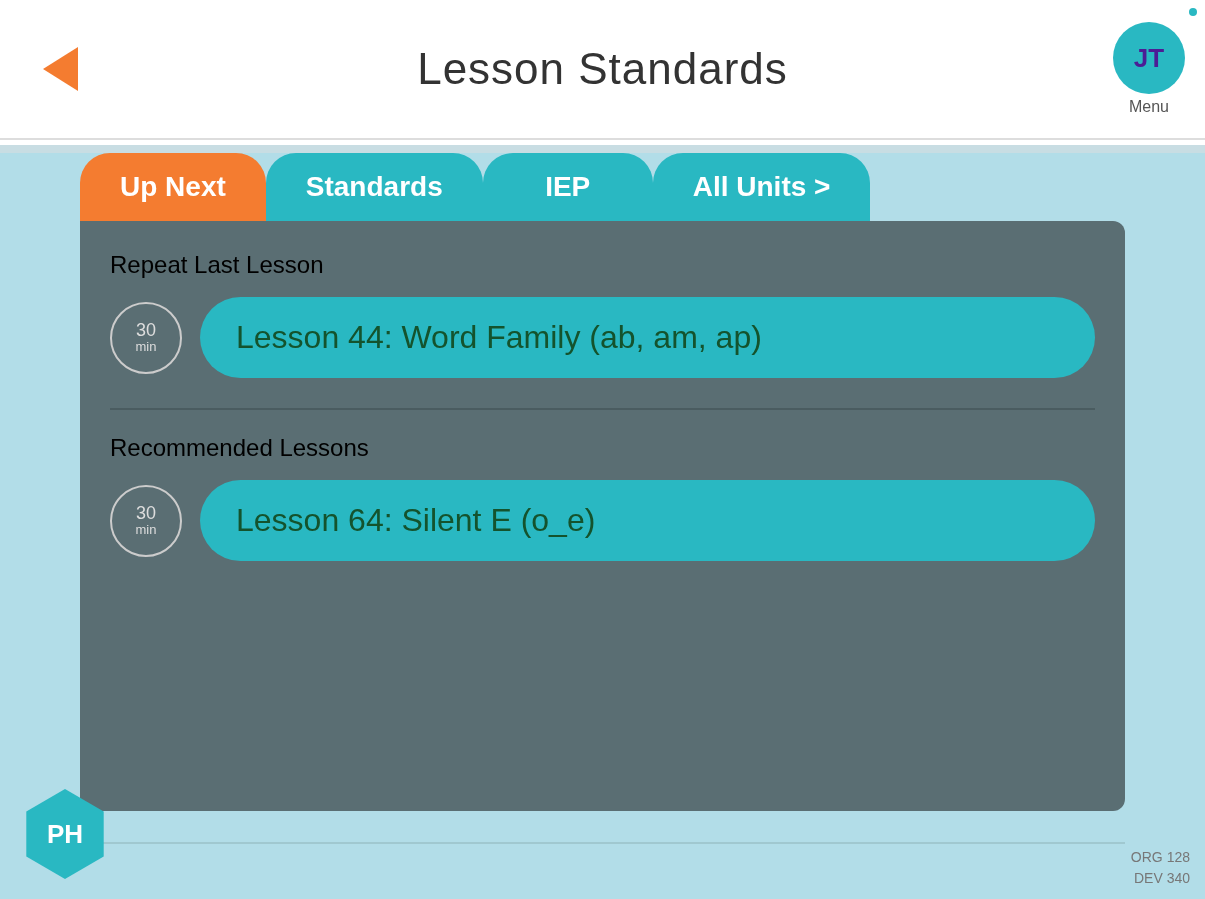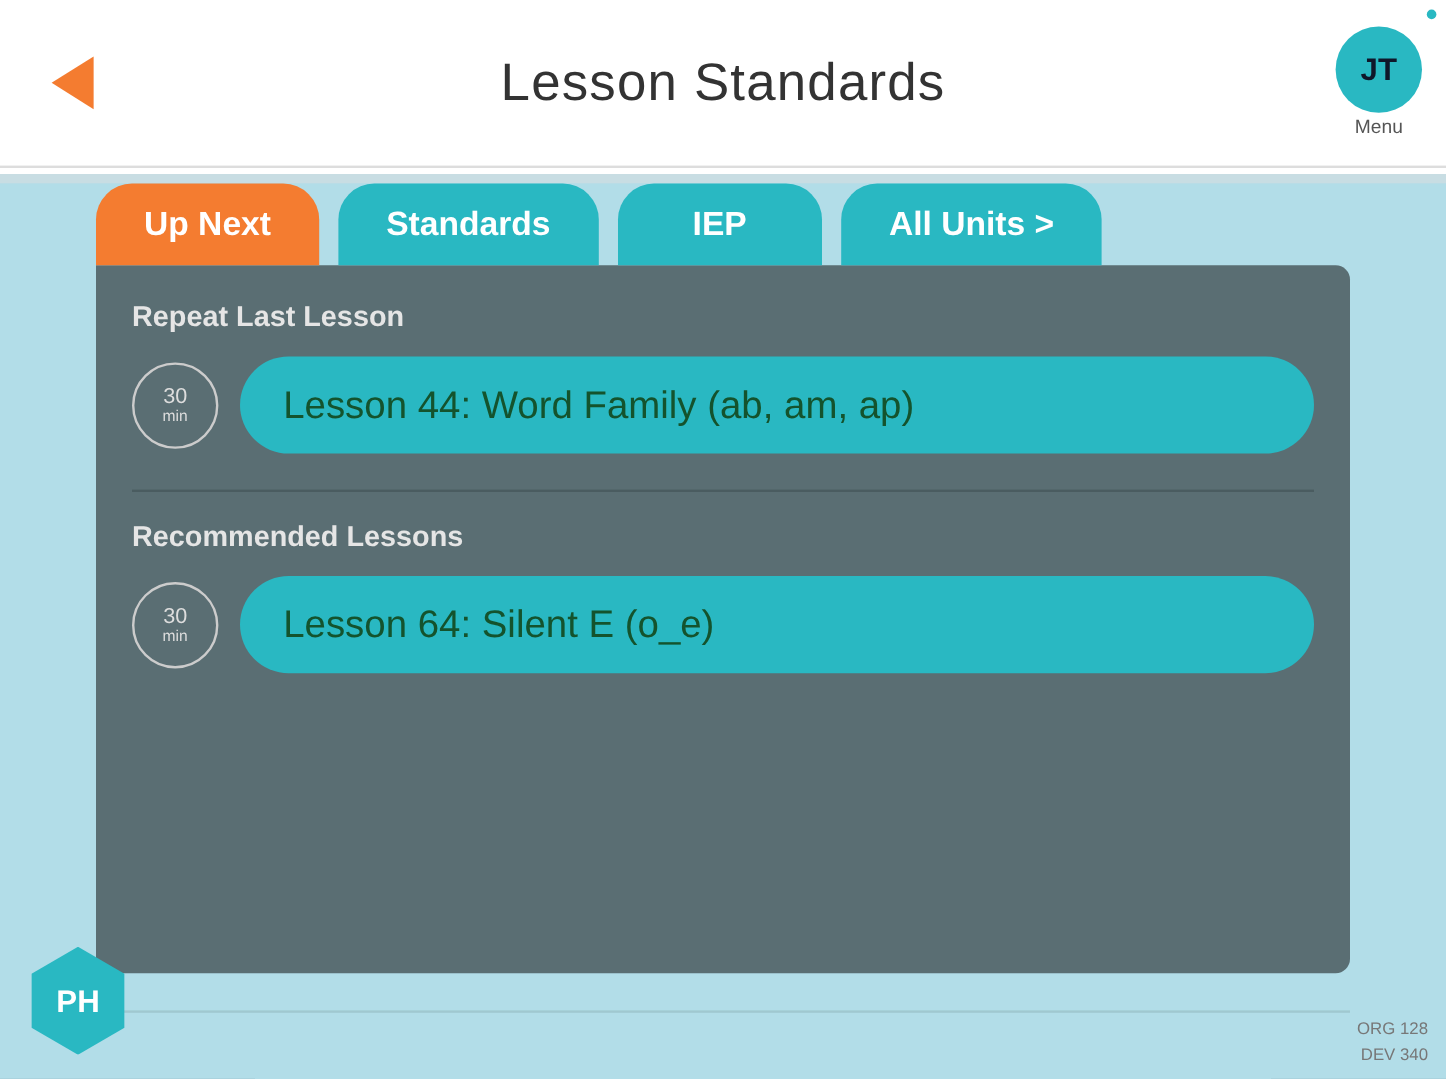--- a/index.html
+++ b/index.html
@@ -132,21 +132,21 @@
     .menu-avatar {
       width: 72px;
       height: 72px;
       background: #29b8c2;
       border-radius: 50%;
       display: flex;
       align-items: center;
       justify-content: center;
       font-size: 26px;
       font-weight: bold;
-      color: #0f172a;
+      color: #4c1d95;
       text-align: center;
     }
     .menu-label {
       font-size: 16px;
       color: #555;
     }
 
     
     .top-dot {
       position: absolute;
@@ -165,21 +165,21 @@
       top: 153px;
       left: 80px;
       right: 80px;
       bottom: 60px;
       z-index: 5;
     }
 
     
     .tabs {
       display: flex;
-      gap: 16px;
+      gap: 0;
       margin-bottom: 0;
       align-items: center;
     }
 
     .tab {
       padding: 18px 40px;
       border-radius: 30px 30px 0 0;
       font-size: 28px;
       font-weight: 600;
       cursor: pointer;
@@ -197,23 +197,23 @@
     
     .content-panel {
       background: #5a6e73;
       border-radius: 0 12px 12px 12px;
       padding: 30px 30px;
       min-height: 590px;
     }
 
     .section-label {
       font-size: 24px;
-      color: #e5e5e5;
+      color: #000000;
       margin-bottom: 18px;
-      font-weight: 700;
+      font-weight: 400;
     }
 
     .lesson-row {
       display: flex;
       align-items: center;
       gap: 18px;
       margin-bottom: 30px;
     }
 
     .time-badge {

